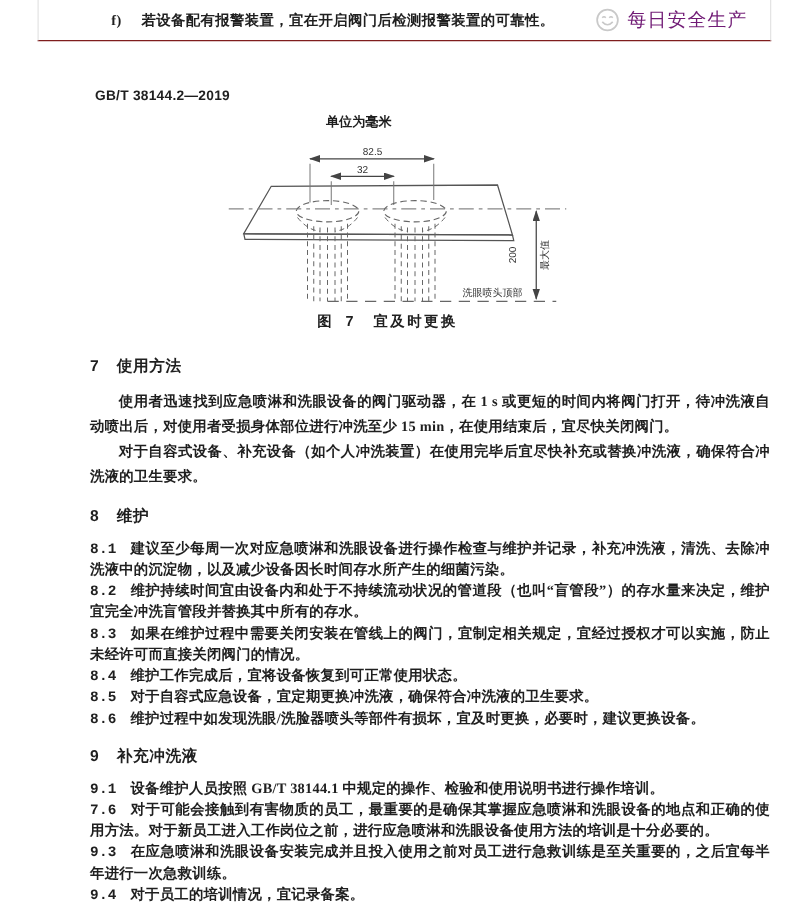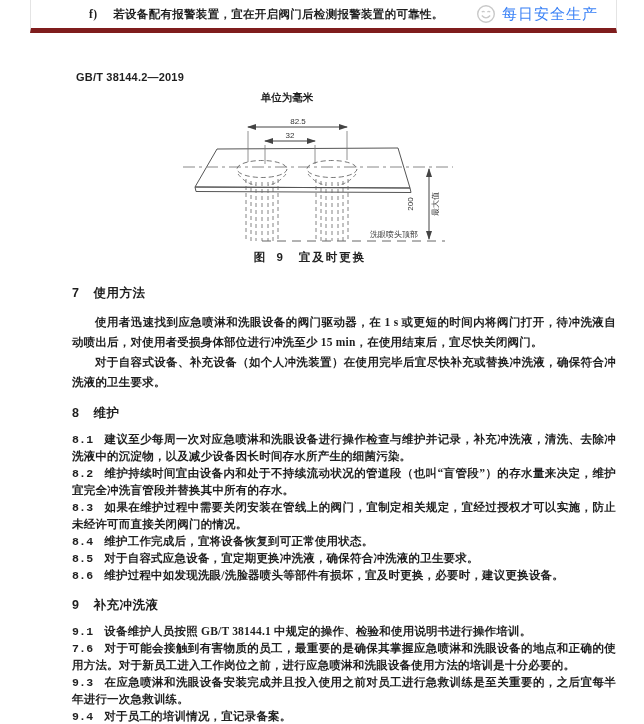--- a/index.html
+++ b/index.html
@@ -4,27 +4,27 @@
 <style>
   html,body{margin:0;padding:0;}
   body{
     width:644px;height:724px;overflow:hidden;background:#ffffff;
     font-family:"Liberation Serif","DejaVu Serif",serif;
     color:#1f1f1f;position:relative;
   }
   
   .top-box{
     margin:0 27px 0 30px;height:33px;box-sizing:border-box;
-    border-left:1px solid #e4e4e4;border-right:1px solid #e4e4e4;border-bottom:5px solid #7f1d1d;
+    border-left:1px solid #e4e4e4;border-right:1px solid #e4e4e4;border-bottom:1px solid #7f1d1d;
     display:flex;align-items:center;justify-content:space-between;
     background:#fff;
   }
   .fline{padding-left:58px;font-size:11.5px;font-weight:600;letter-spacing:.3px;}
   .fline .fnum{margin-right:16px;font-weight:600;}
-  .watermark{display:flex;align-items:center;gap:6px;color:#3b82f6;
+  .watermark{display:flex;align-items:center;gap:6px;color:#701a75;
     font-family:Liberation Serif, serif;
     font-size:15px;padding-right:18px;letter-spacing:1px;}
   .watermark svg{display:block;}
   
   .docnum{margin:38px 0 0 76px;font-size:11px;font-weight:700;
     font-family:"Liberation Sans","DejaVu Sans",sans-serif;letter-spacing:.2px;}
   .unit{margin:8px 70px 0 0;text-align:center;font-size:10.5px;font-weight:600;}
   
   .figure{margin-top:2px;height:142px;position:relative;}
   .figure svg{position:absolute;left:150px;top:0;}
@@ -127,21 +127,21 @@
       <line x1="112" y1="134" x2="295" y2="134" stroke="#666" stroke-width="1" stroke-dasharray="9,6"></line>
       <text class="fig-text" x="268" y="130" text-anchor="end" font-size="7.5">洗眼喷头顶部</text>
 
       <line x1="279" y1="62" x2="279" y2="132" stroke="#444" stroke-width="1" marker-start="url(#arr)" marker-end="url(#arr)"></line>
       <text class="fig-text" transform="rotate(-90 263 97)" x="263" y="97" text-anchor="middle">200</text>
       <text class="fig-text" transform="rotate(-90 288 97)" x="288" y="97" text-anchor="middle" font-size="7.5">最大值</text>
     </svg>
   </div>
 
   <div class="caption">
-    <span class="capno">图 9</span><span>宜及时更换</span>
+    <span class="capno">图 7</span><span>宜及时更换</span>
   </div>
 
   <div class="content">
 
     <h2 class="sec">
       <span class="snum">7</span><span>使用方法</span>
     </h2>
     <p class="para">使用者迅速找到应急喷淋和洗眼设备的阀门驱动器，在 1 s 或更短的时间内将阀门打开，待冲洗液自动喷出后，对使用者受损身体部位进行冲洗至少 15 min，在使用结束后，宜尽快关闭阀门。</p>
     <p class="para">对于自容式设备、补充设备（如个人冲洗装置）在使用完毕后宜尽快补充或替换冲洗液，确保符合冲洗液的卫生要求。</p>
 

